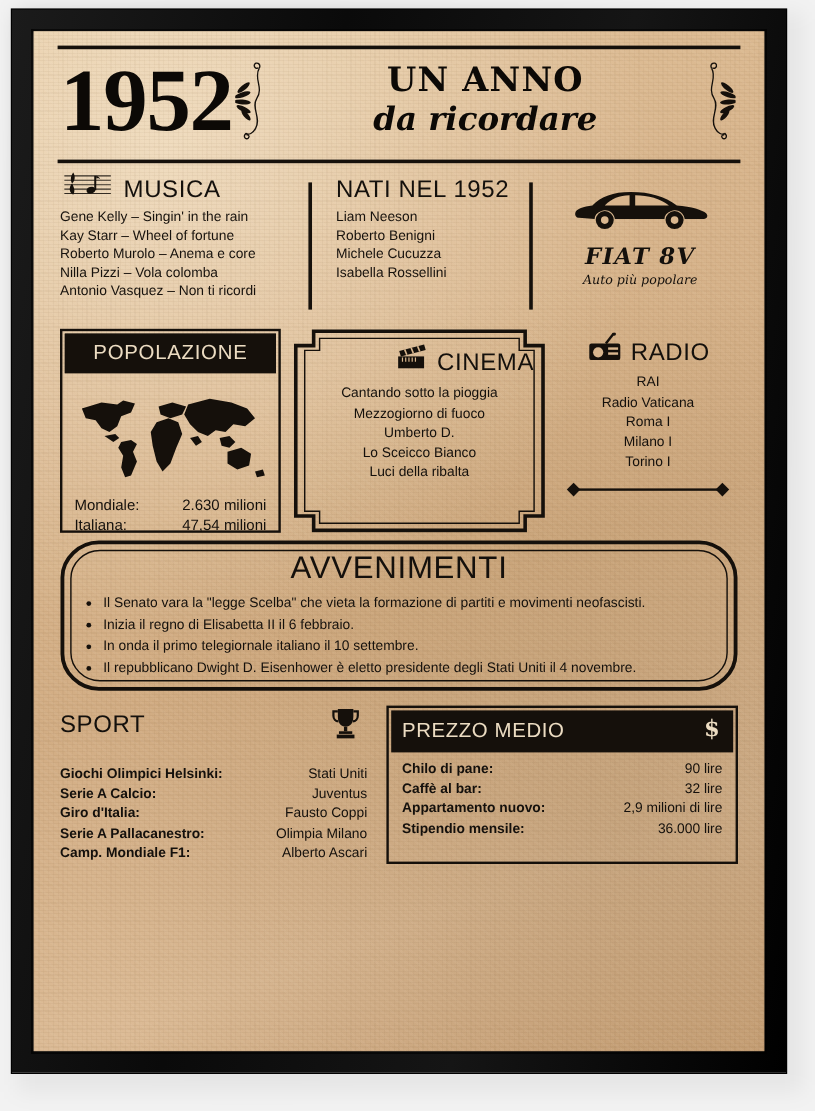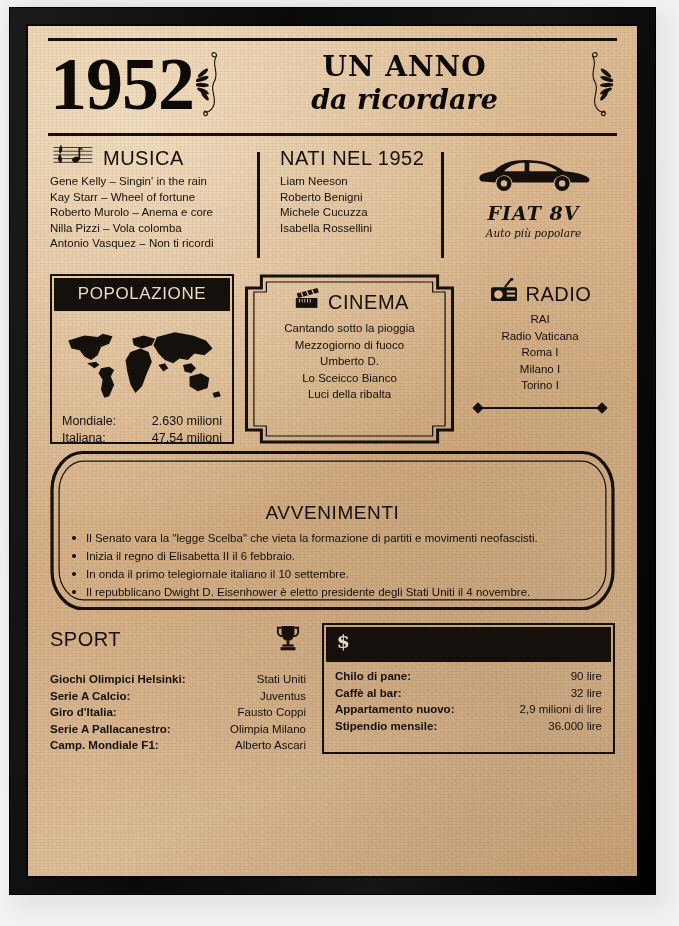--- a/index.html
+++ b/index.html
@@ -110,21 +110,21 @@
 
   .radio-col{width:150px;text-align:center;padding-top:6px;}
   .radio-list{margin:5px 0 0 0;padding:0;list-style:none;}
   .radio-list li{font-size:11.5px;line-height:16.5px;}
   .diamond-rule{display:flex;align-items:center;justify-content:center;margin-top:10px;}
   .diamond-rule .d{width:8px;height:8px;background:#15100b;transform:rotate(45deg);}
   .diamond-rule .ln{height:2px;width:116px;background:#15100b;}
 
   
   .avv-wrap{margin:6px 22px 0 22px;position:relative;padding:8px 0 10px 0;}
-  .avv-title{text-align:center;font-size:19px;letter-spacing:.6px;font-weight:400;margin-bottom:5px;margin-top:44px;}
+  .avv-title{text-align:center;font-size:26px;letter-spacing:.6px;font-weight:400;margin-bottom:5px;}
   .avv-list{margin:0;padding:0 18px 0 36px;list-style:none;}
   .avv-list li{font-size:11.5px;line-height:18px;position:relative;}
   .avv-list li:before{content:"";position:absolute;left:-14px;top:7px;width:4px;height:4px;border-radius:50%;background:#15100b;}
 
   
   .row3{display:flex;padding:12px 22px 0 22px;}
   .sport-col{width:256px;}
   .sport-head{display:flex;align-items:center;justify-content:space-between;padding-right:6px;}
   .sport-rows{margin-top:16px;}
   .sport-rows .r{display:flex;justify-content:space-between;font-size:11.5px;line-height:16.5px;}
@@ -285,21 +285,21 @@
           <span>47,54 milioni</span>
         </div>
       </div>
     </div>
 
     <div class="cine-box">
       <svg style="position:absolute;inset:0;" width="100%" height="100%" viewBox="0 0 170 170" preserveAspectRatio="none">
         <path d="M14 2 H156 V14 H168 V156 H156 V168 H14 V156 H2 V14 H14 Z" fill="none" stroke="#15100b" stroke-width="3" vector-effect="non-scaling-stroke"></path>
         <path d="M18 8 H152 V18 H162 V152 H152 V162 H18 V152 H8 V18 H18 Z" fill="none" stroke="#15100b" stroke-width="1.2" vector-effect="non-scaling-stroke"></path>
       </svg>
-      <div class="ttl-row" style="justify-content:center;padding-left:4px;">
+      <div class="ttl-row" style="justify-content:flex-end;padding-left:4px;">
         <span class="ico">
           <svg viewBox="0 0 30 26" width="27" height="24">
             <g fill="#15100b">
               <rect x="2" y="13" width="24" height="11"></rect>
               <path d="M3 8 L26 2 L27.5 7 L4.5 13 Z"></path>
             </g>
             <g stroke="#d9b68e" stroke-width="1.5">
               <line x1="8" y1="6.5" x2="10" y2="11.5"></line>
               <line x1="14" y1="5" x2="16" y2="10"></line>
               <line x1="20" y1="3.5" x2="22" y2="8.5"></line>
@@ -404,20 +404,21 @@
         </div>
         <div class="r">
           <span class="k">Camp. Mondiale F1:</span>
           <span>Alberto Ascari</span>
         </div>
       </div>
     </div>
 
     <div class="price-box">
       <div class="price-hdr">
+        <span>PREZZO MEDIO</span>
         <span class="ico">
           <svg viewBox="0 0 18 22" width="17" height="21">
             <text x="9" y="18" text-anchor="middle" font-family="DejaVu Serif, serif" font-size="20" font-weight="700" fill="#ecdcc2">$</text>
           </svg>
         </span>
       </div>
       <div class="price-rows">
         <div class="r">
           <span class="k">Chilo di pane:</span>
           <span>90 lire</span>

